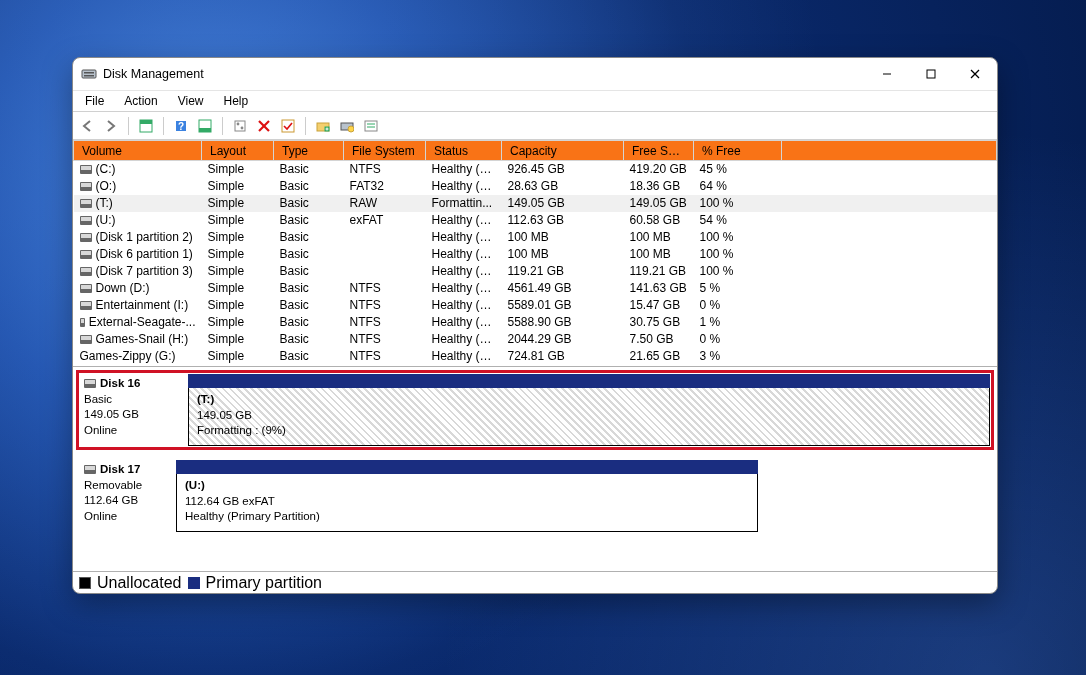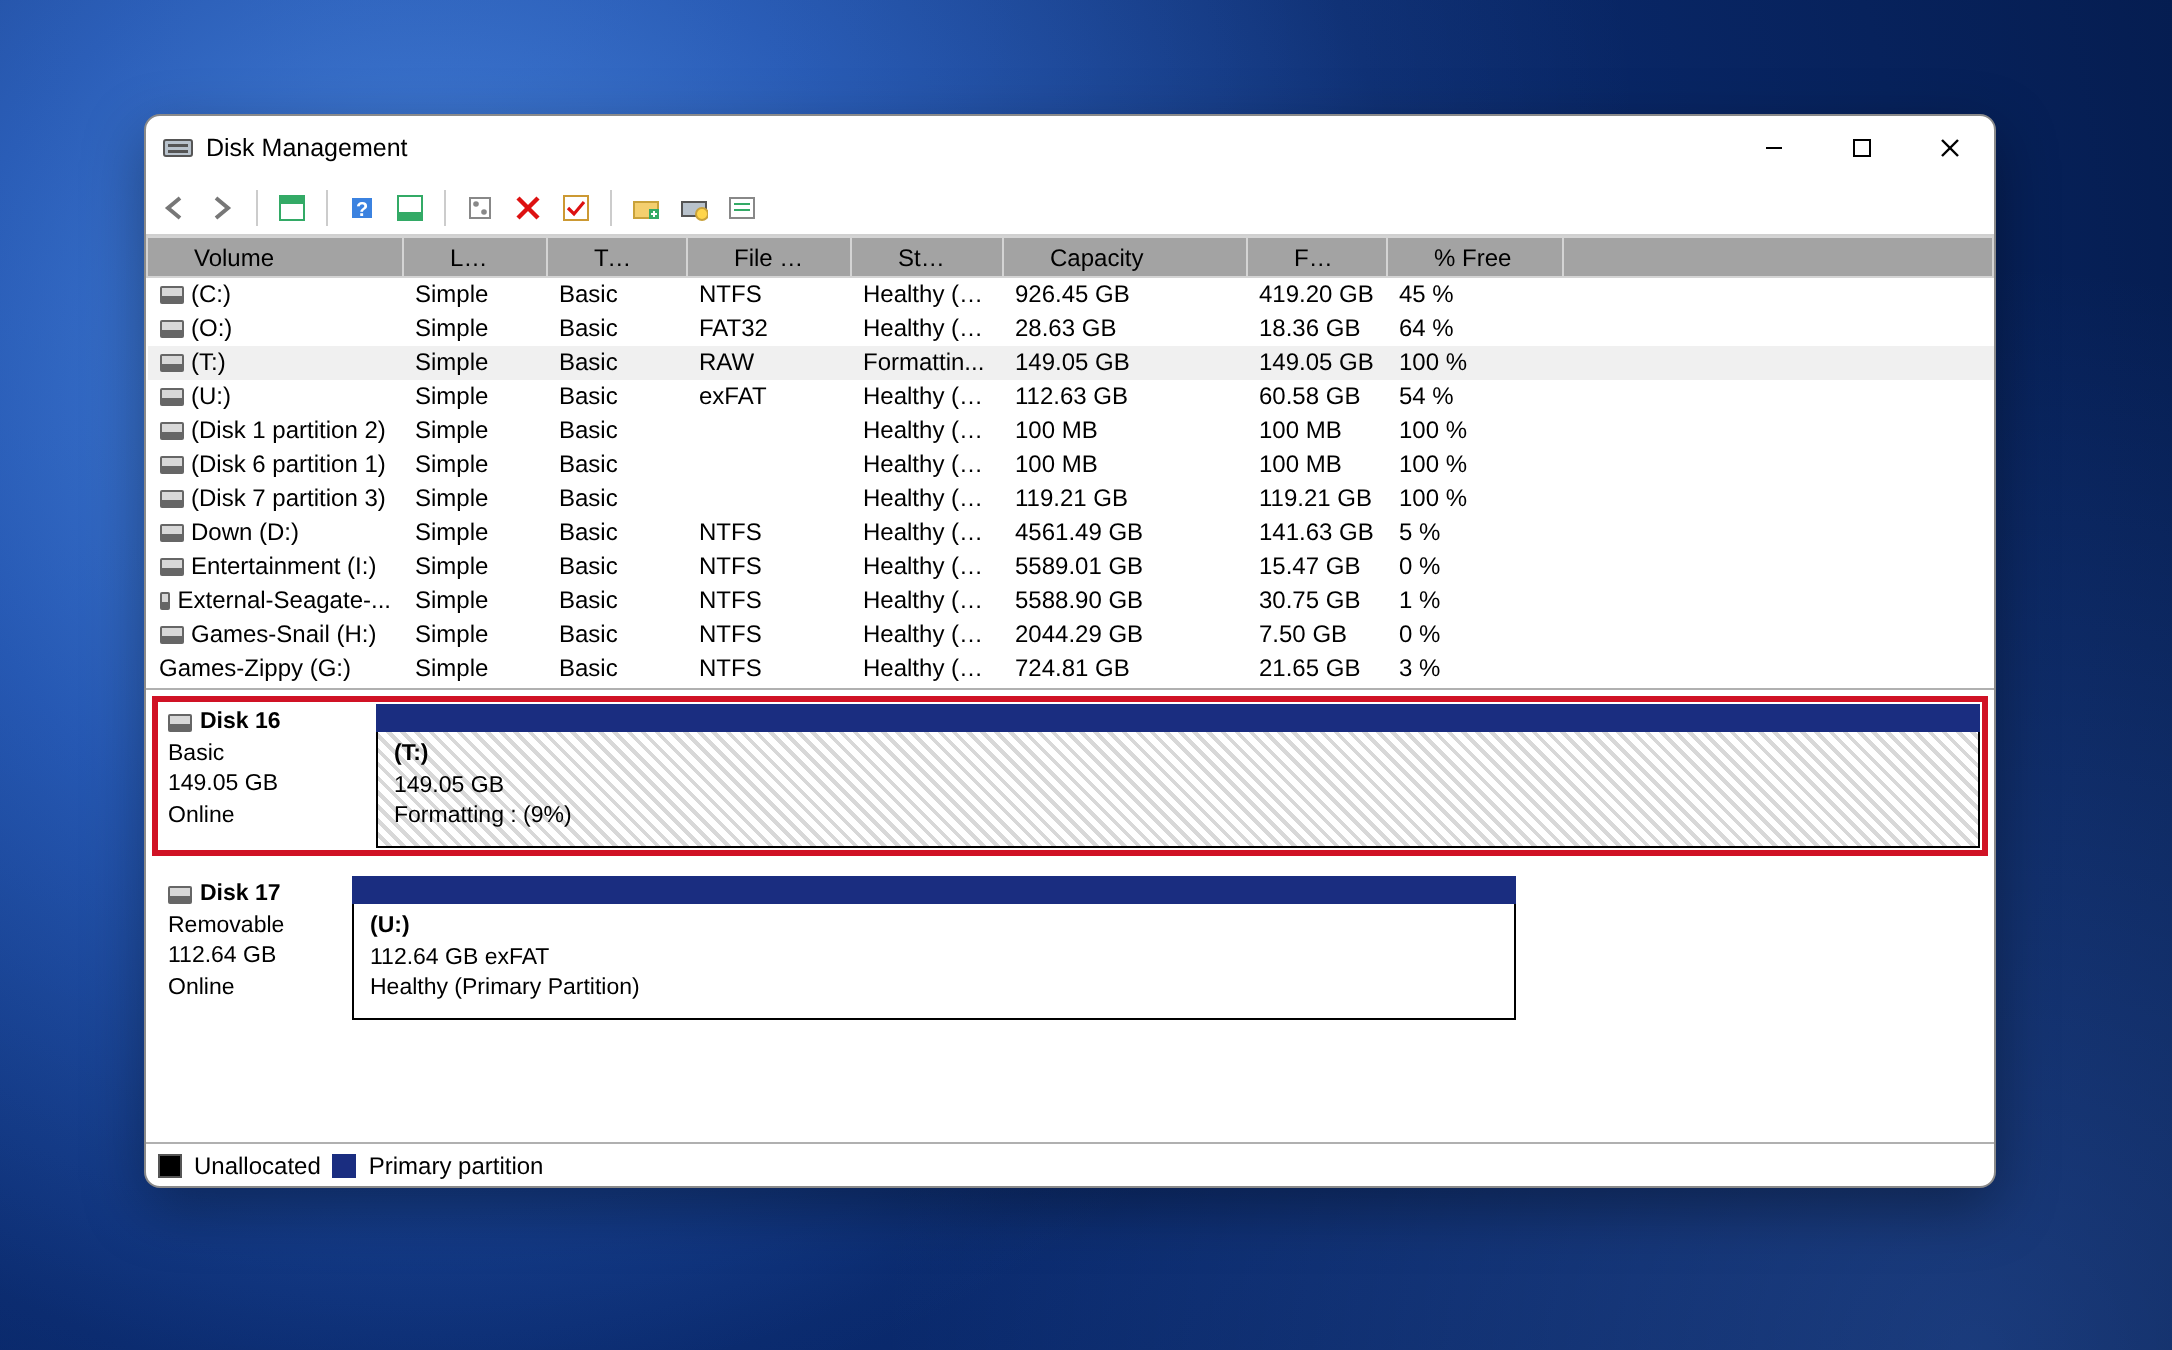--- a/index.html
+++ b/index.html
@@ -79,23 +79,23 @@
   .toolbar .sep { width:1px; height:18px; background:#ccc; margin:0 3px;}
   .table-wrap {
     flex: 0 0 227px;
     border-bottom: 1px solid #b0b0b0;
     overflow-y: auto;
     position: relative;
   }
   table.vol { width: 100%; border-collapse: collapse; table-layout: fixed; }
   table.vol th {
     text-align: left; font-weight: normal;
-    background: #a3a3a3;
+    background: #f97316;
     border: 1px solid #d4d4d4;
-    padding: 2px 23px;
+    padding: 2px 8px;
     position: sticky; top:0;
     height: 20px;
     white-space: nowrap; overflow: hidden; text-overflow: ellipsis;
   }
   table.vol td {
     padding: 0 6px; height: 17px;
     white-space: nowrap; overflow: hidden; text-overflow: ellipsis;
   }
   table.vol tr.selected td { background: #f0f0f0; }
   .vol .namecell { display:flex; align-items:center; gap:4px;}
@@ -138,21 +138,21 @@
   }
   .partbody.hatched {
     background: repeating-linear-gradient(45deg, #fff 0 3px, #d8d8d8 3px 5px);
   }
   .partbody .pname { font-weight: bold; }
   .legend {
     height: 22px;
     border-top: 1px solid #b0b0b0;
     display: flex; align-items: center;
     padding-left: 6px; gap: 6px;
-    font-size: 12px;
+    font-size: 16px;
   }
   .legend .sw { width:12px; height:12px; display:inline-block; border:1px solid #555;}
   
   svg { display:block; }
 </style>
 </head>
 <body>
 
 <div class="window">
 
@@ -178,20 +178,26 @@
         </div>
       <div class="close">
           <svg width="12" height="12">
             <line x1="2" y1="2" x2="10" y2="10" stroke="#000" stroke-width="1.2"></line>
             <line x1="10" y1="2" x2="2" y2="10" stroke="#000" stroke-width="1.2"></line>
           </svg>
         </div>
     </div>
   </div>
 
+  <div class="menubar">
+    <span>File</span>
+    <span>Action</span>
+    <span>View</span>
+    <span>Help</span>
+  </div>
 
   <div class="toolbar">
     <div class="tb">
         <svg width="14" height="14">
           <path d="M10 2 L4 7 L10 12" fill="none" stroke="#777" stroke-width="2"></path>
         </svg>
       </div>
     <div class="tb">
         <svg width="14" height="14">
           <path d="M4 2 L10 7 L4 12" fill="none" stroke="#777" stroke-width="2"></path>

